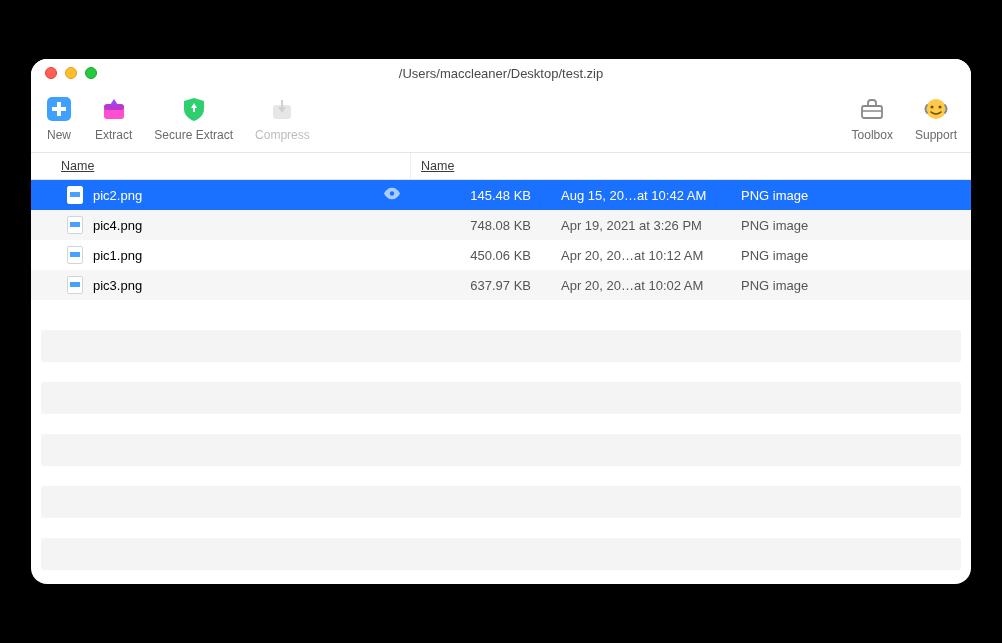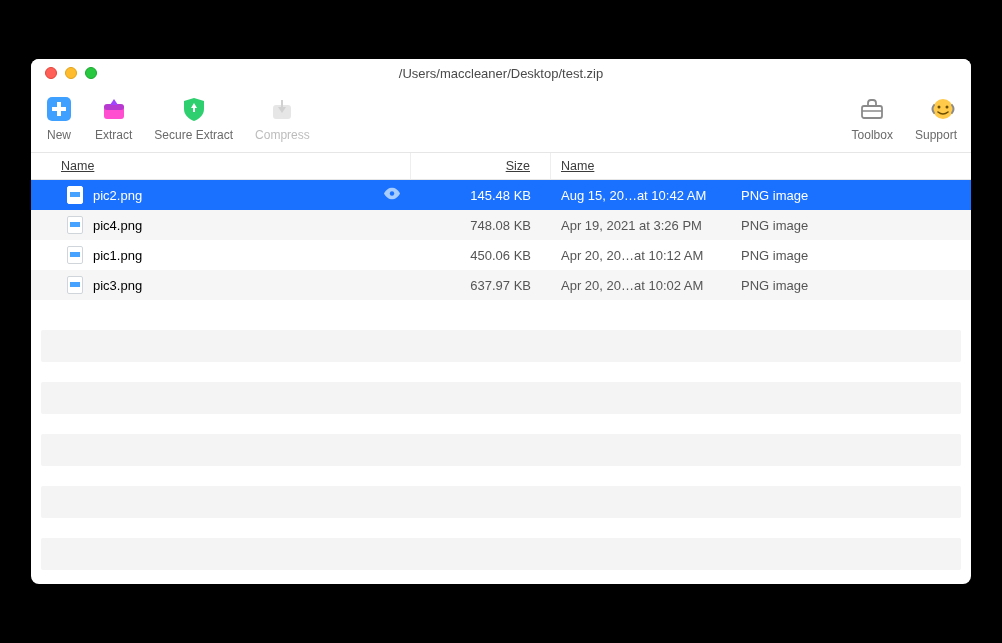--- a/index.html
+++ b/index.html
@@ -9,21 +9,21 @@
       font-size: 13px;
       display: flex;
       align-items: center;
       justify-content: center;
       min-height: 643px;
       padding: 30px;
     }
     .window {
       width: 940px;
       background: #fff;
-      border-radius: 8px;
+      border-radius: 16px;
       box-shadow: 0 20px 60px rgba(0,0,0,0.5);
       overflow: hidden;
     }
     .titlebar {
       height: 28px;
       background: #fff;
       display: flex;
       align-items: center;
       position: relative;
     }
@@ -52,21 +52,21 @@
       background: #fff;
     }
     .tbtn {
       display: flex;
       flex-direction: column;
       align-items: center;
       gap: 5px;
       margin-right: 22px;
       cursor: pointer;
     }
-    .tbtn:last-child { margin-right: 0; align-items: flex-end; }
+    .tbtn:last-child { margin-right: 0; }
     .tbtn .ic {
       width: 28px; height: 28px;
       display: flex; align-items: center; justify-content: center;
     }
     .tbtn .lbl { font-size: 12px; color: #6a6a6a; }
     .tbtn.disabled { opacity: 0.45; cursor: default; }
     .spacer { flex: 1; }
     .headers {
       display: grid;
       grid-template-columns: 380px 140px 180px 200px;
@@ -209,21 +209,20 @@
             <path d="M5 10 Q2 14 5 18" fill="none" stroke="#8a8a8a" stroke-width="2" stroke-linecap="round"></path>
             <path d="M23 10 Q26 14 23 18" fill="none" stroke="#8a8a8a" stroke-width="2" stroke-linecap="round"></path>
           </svg>
       </div>
       <span class="lbl">Support</span>
     </div>
   </div>
 
   <div class="headers">
     <div class="name-col">Name</div>
-    <div class="size-col">Size</div>
     <div>Name</div>
   </div>
 
   <div class="rows" id="rows">
       <div class="row selected">
         <div class="c name-cell">
           <div class="ficon"></div>
           <span>pic2.png</span>
           <span class="eye"><svg width="18" height="12" viewBox="0 0 18 12">
               <path d="M9 0 C4 0 1 6 1 6 s3 6 8 6 8-6 8-6 S14 0 9 0 Z" fill="currentColor" opacity="0.9"></path>

